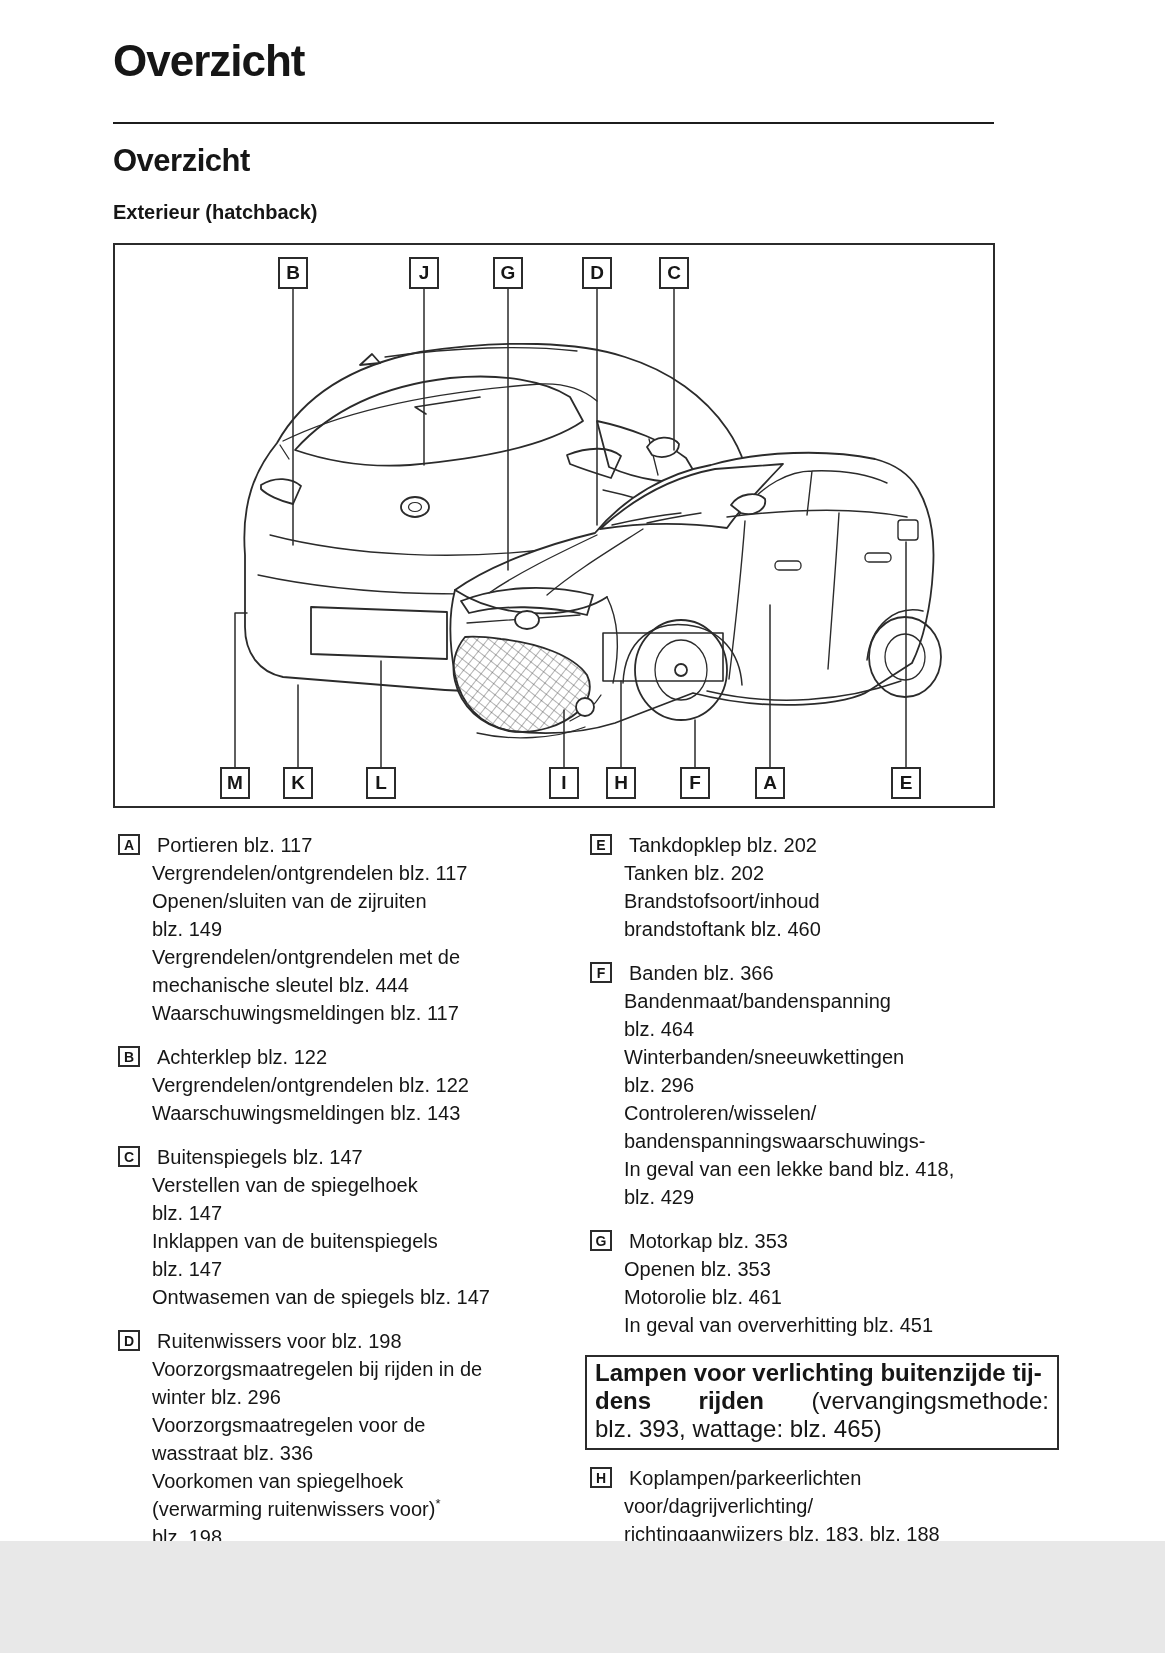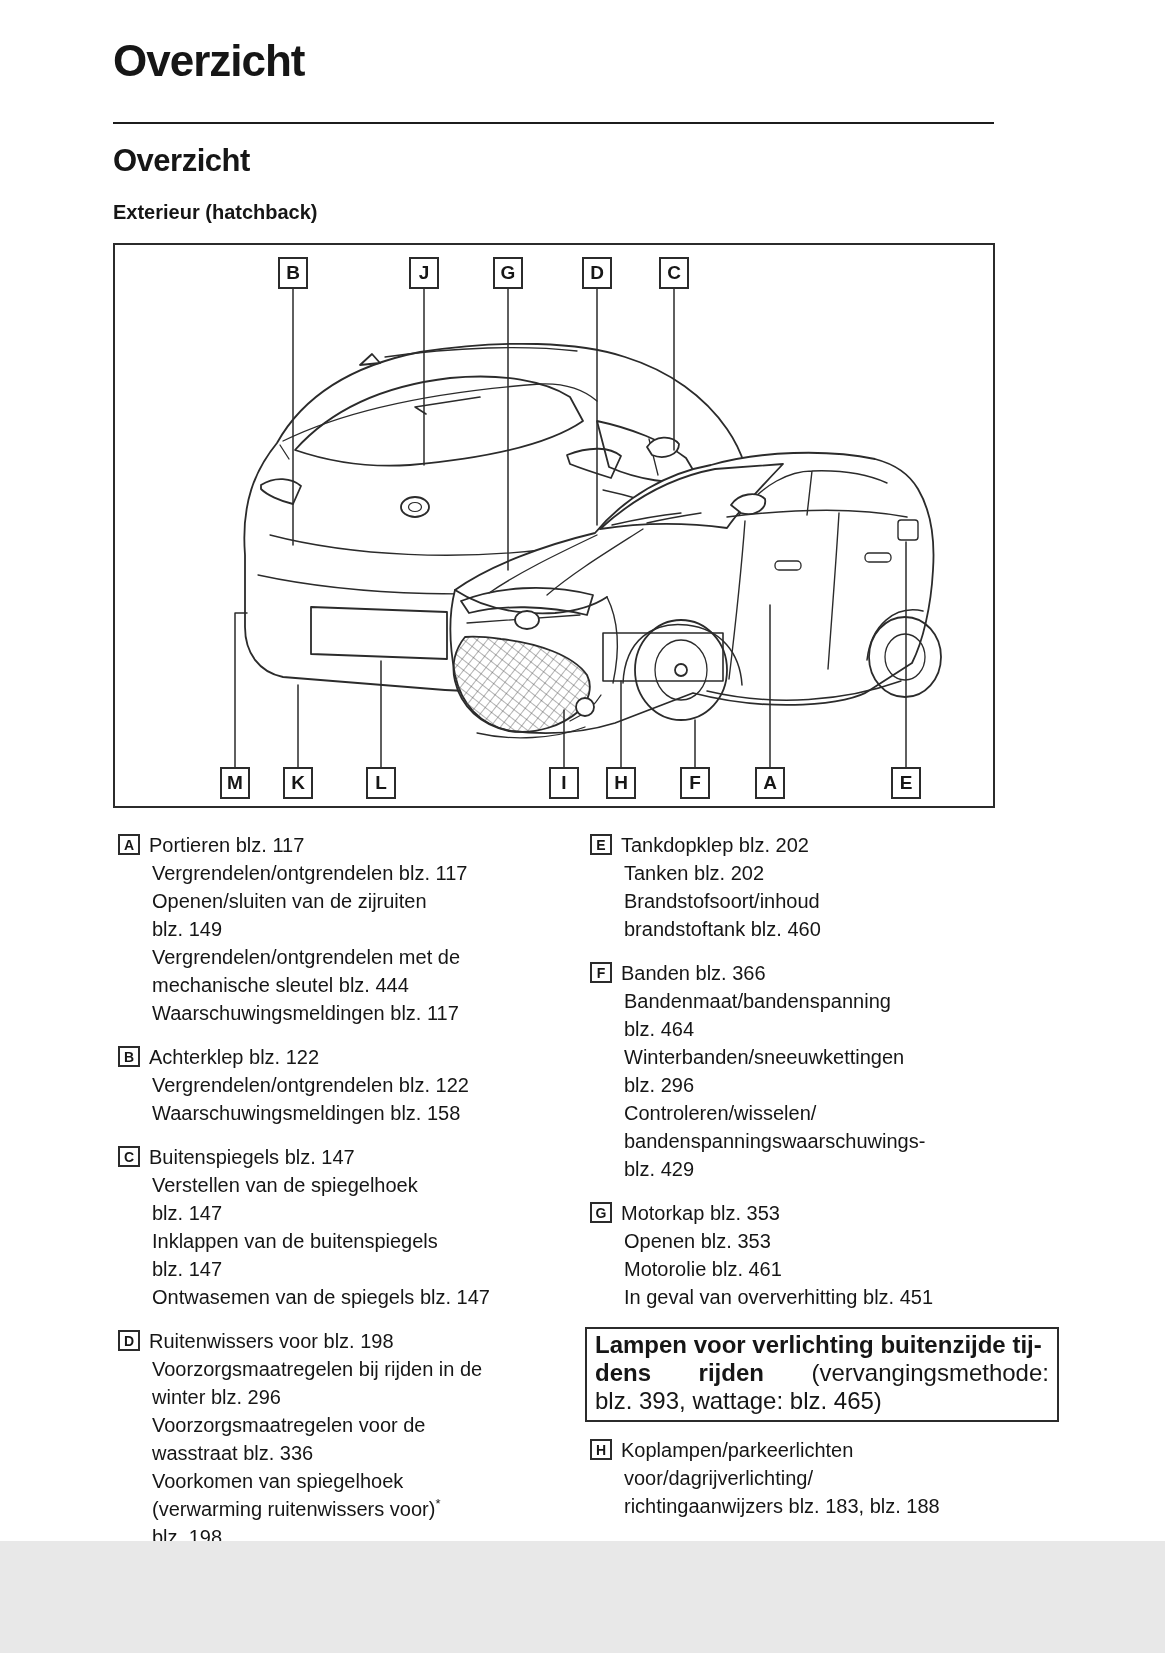--- a/index.html
+++ b/index.html
@@ -24,21 +24,21 @@
   .col{position:absolute;top:0;}
   .col-left{left:0;width:462px;}
   .col-right{left:472px;width:474px;}
   .item{margin-bottom:16px;}
   .item-head{display:flex;align-items:flex-start;padding-left:5px;}
   .marker{
     flex:0 0 auto;width:18px;height:17px;border:2px solid #2b2b2b;
     display:flex;align-items:center;justify-content:center;
     font-size:14px;font-weight:bold;margin-top:3px;
   }
-  .head-text{margin-left:4px;padding-left:5px;font-size:20px;line-height:28px;}
+  .head-text{margin-left:12px;padding-left:5px;font-size:20px;line-height:28px;}
   .line{padding-left:39px;font-size:20px;line-height:28px;}
   sup.fnote{font-size:13px;line-height:0;}
   .notebox{
     border:2px solid #2b2b2b;margin:2px 0 14px 0;padding:2px 8px 5px 8px;
     font-size:24px;line-height:28px;box-sizing:border-box;
   }
   .nb1{font-weight:bold;}
   .nb2{display:flex;justify-content:space-between;}
   .nb2 .b{font-weight:bold;}
   .pagenum{position:absolute;left:116px;top:1650px;font-size:21px;font-weight:bold;}
@@ -156,21 +156,21 @@
         <div class="line">mechanische sleutel blz. 444</div>
         <div class="line">Waarschuwingsmeldingen blz. 117</div>
       </div>
 
       <div class="item">
         <div class="item-head">
           <span class="marker">B</span>
           <span class="head-text">Achterklep blz. 122</span>
         </div>
         <div class="line">Vergrendelen/ontgrendelen blz. 122</div>
-        <div class="line">Waarschuwingsmeldingen blz. 158</div>
+        <div class="line">Waarschuwingsmeldingen blz. 143</div>
       </div>
 
       <div class="item">
         <div class="item-head">
           <span class="marker">C</span>
           <span class="head-text">Buitenspiegels blz. 147</span>
         </div>
         <div class="line">Verstellen van de spiegelhoek</div>
         <div class="line">blz. 147</div>
         <div class="line">Inklappen van de buitenspiegels</div>
@@ -210,20 +210,21 @@
         <div class="item-head">
           <span class="marker">F</span>
           <span class="head-text">Banden blz. 366</span>
         </div>
         <div class="line">Bandenmaat/bandenspanning</div>
         <div class="line">blz. 464</div>
         <div class="line">Winterbanden/sneeuwkettingen</div>
         <div class="line">blz. 296</div>
         <div class="line">Controleren/wisselen/</div>
         <div class="line">bandenspanningswaarschuwings-</div>
+        <div class="line">In geval van een lekke band blz. 418,</div>
         <div class="line">blz. 429</div>
       </div>
 
       <div class="item">
         <div class="item-head">
           <span class="marker">G</span>
           <span class="head-text">Motorkap blz. 353</span>
         </div>
         <div class="line">Openen blz. 353</div>
         <div class="line">Motorolie blz. 461</div>

